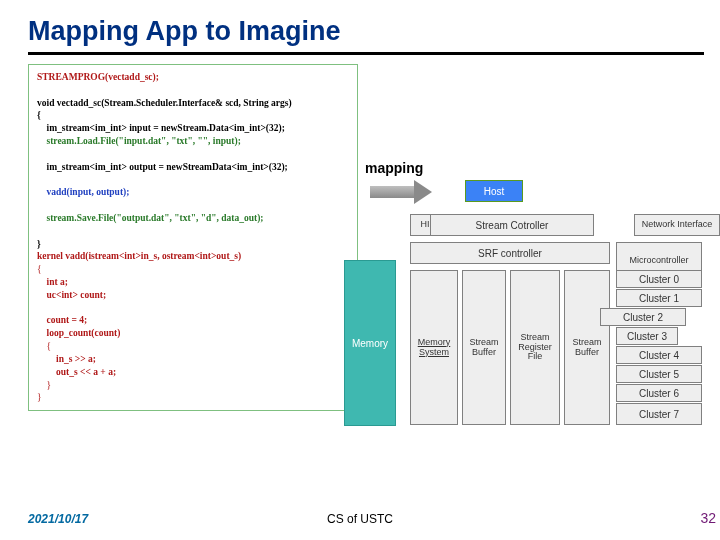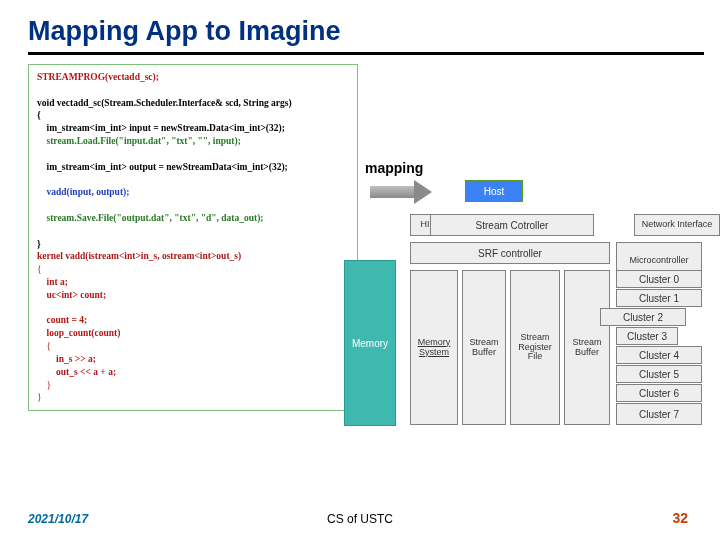--- a/index.html
+++ b/index.html
@@ -131,25 +131,25 @@
   .footer-center {
     position: absolute;
     left: 0; right: 0;
     bottom: 14px;
     text-align: center;
     font-size: 12px;
     color: #000;
   }
   .footer-page {
     position: absolute;
-    right: 32px;
+    right: 4px;
     bottom: 14px;
     font-size: 14px;
-    font-weight: bold;
-    color: #c2410c;
+    font-weight: normal;
+    color: #701a75;
   }
 </style>
 </head>
 <body>
 
 <div class="title">Mapping App to Imagine</div>
 <div class="rule"></div>
 
 <div class="codebox">
   <div class="c-red bold">STREAMPROG(vectadd_sc);</div>

